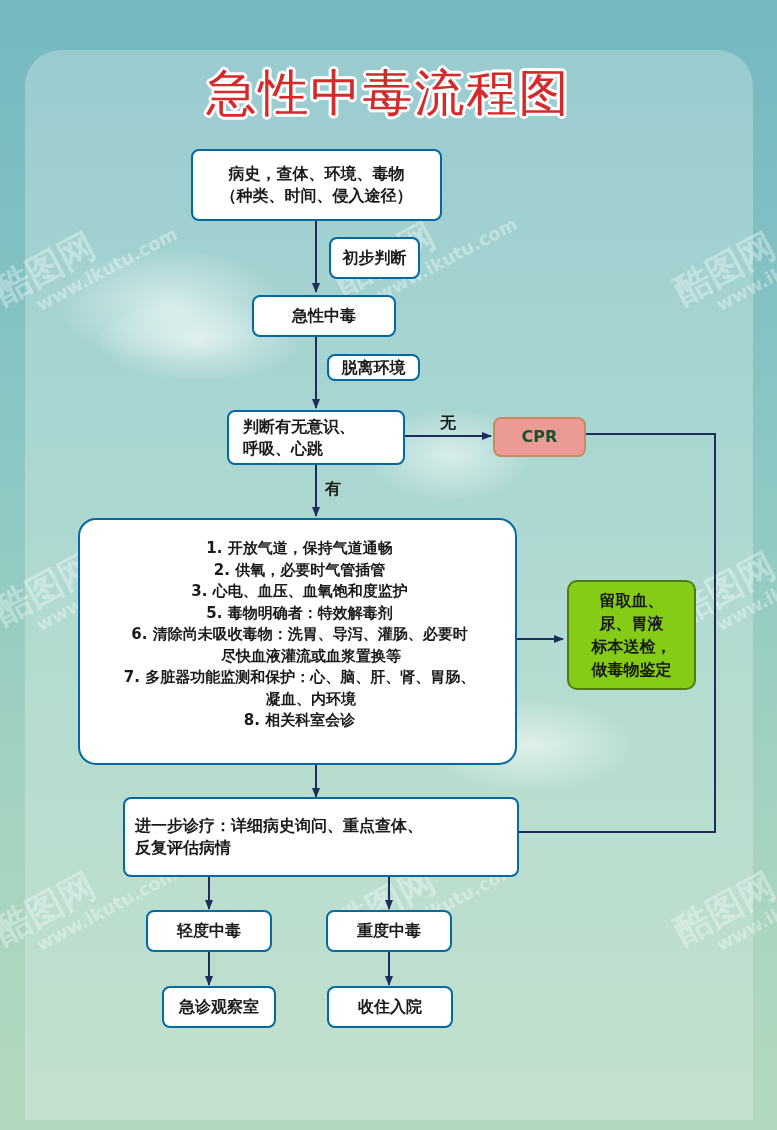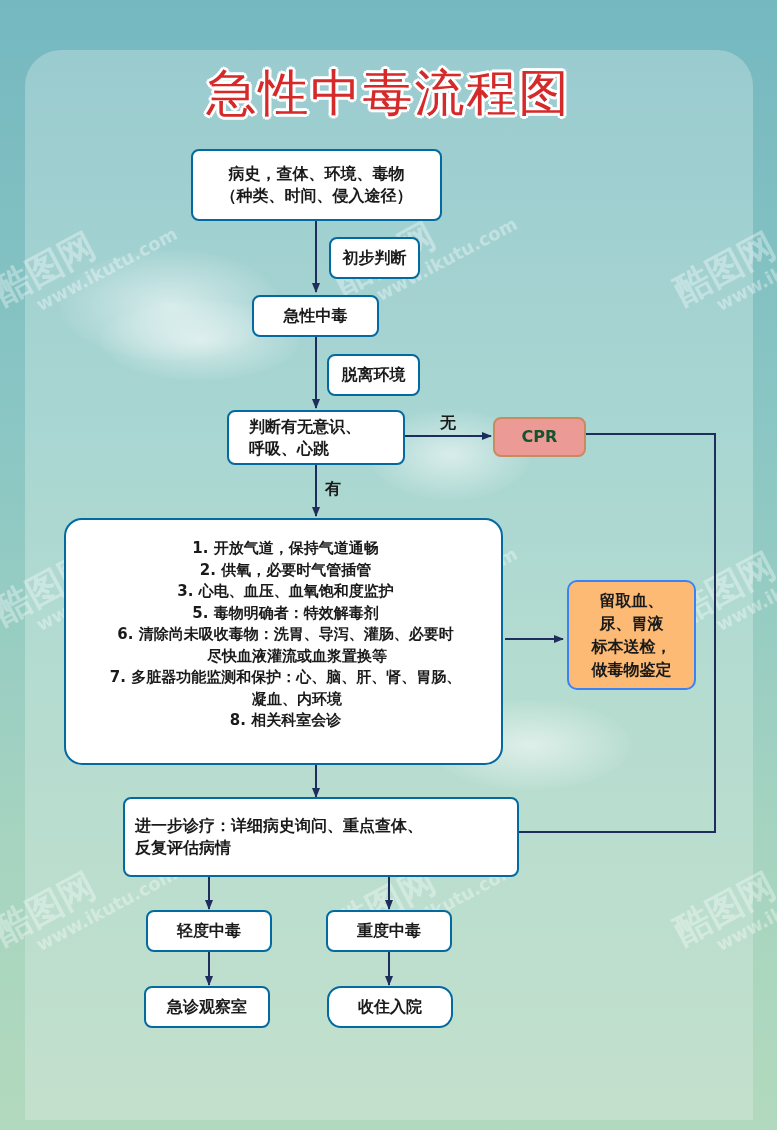--- a/index.html
+++ b/index.html
@@ -22,23 +22,23 @@
     position:absolute; left:0; top:60px; width:777px; text-align:center;
     font-size:50px; font-weight:normal; color:#d42a2a; letter-spacing:2px;
     text-shadow: 0 0 2px #fff, 2px 2px 0 #fff, -2px -2px 0 #fff, 2px -2px 0 #fff, -2px 2px 0 #fff, 0 3px 0 #fff, 3px 0 0 #fff, -3px 0 0 #fff, 0 -3px 0 #fff;
   }
   .box {
     position:absolute; background:#fff; border:2px solid #0369a1; border-radius:8px;
     box-sizing:border-box; display:flex; align-items:center; justify-content:center;
     font-size:16px; line-height:22px; font-weight:bold; text-align:center; color:#1a1a1a;
   }
   .box.left { justify-content:flex-start; text-align:left; }
-  .box.big { border-radius:18px; align-items:flex-start; padding:18px 0 0 4px; font-size:15px; line-height:21.5px; }
+  .box.big { border-radius:18px; align-items:flex-start; padding:18px 0 0 4px; font-size:15px; line-height:21.5px;margin-left:14px; }
   .box.cpr { background:#ec9a96; border:2px solid #c98a5e; color:#14532d; font-size:16px; }
-  .box.yellow { background:#fdba74; border:2px solid #3b82f6; border-radius:10px; font-size:16px; line-height:23px; }
+  .box.yellow { background:#84cc16; border:2px solid #4d7c0f; border-radius:10px; font-size:16px; line-height:23px; }
   .big-line { display:block; white-space:nowrap; }
   .big-line.indent { padding-left:23px; }
   .label { position:absolute; font-size:16px; font-weight:bold; color:#1a1a1a; }
   svg.lines { position:absolute; left:0; top:0; }
   .watermark {
     position:absolute; color:rgba(255,255,255,0.35); font-size:36px; font-weight:bold;
     transform:rotate(-28deg); white-space:nowrap; pointer-events:none;
   }
   .watermark small { display:block; font-size:18px; margin-left:30px; margin-top:-6px; }
 </style>
@@ -89,29 +89,29 @@
   <div>
     <span class="big-line">病史，查体、环境、毒物</span>
     <span class="big-line">（种类、时间、侵入途径）</span>
   </div>
 </div>
 
 <div class="box" style="left:329px;top:237px;width:91px;height:42px;">
   <span>初步判断</span>
 </div>
 
-<div class="box" style="left:252px;top:295px;width:127px;height:42px;">
+<div class="box" style="left:252px;top:295px;width:144px;height:42px;">
   <span>急性中毒</span>
 </div>
 
-<div class="box" style="left:327px;top:354px;width:93px;height:42px;">
+<div class="box" style="left:327px;top:354px;width:93px;height:27px;">
   <span>脱离环境</span>
 </div>
 
-<div class="box left" style="left:227px;top:410px;width:178px;height:55px;padding-left:20px;">
+<div class="box left" style="left:227px;top:410px;width:178px;height:55px;padding-left:14px;">
   <div>
     <span class="big-line">判断有无意识、</span>
     <span class="big-line">呼吸、心跳</span>
   </div>
 </div>
 
 <div class="label" style="left:440px;top:413px;">无</div>
 <div class="label" style="left:325px;top:479px;">有</div>
 
 <div class="box cpr" style="left:493px;top:417px;width:93px;height:40px;">
@@ -149,19 +149,19 @@
 </div>
 
 <div class="box" style="left:146px;top:910px;width:126px;height:42px;">
   <span>轻度中毒</span>
 </div>
 
 <div class="box" style="left:326px;top:910px;width:126px;height:42px;">
   <span>重度中毒</span>
 </div>
 
-<div class="box" style="left:144px;top:986px;width:126px;height:42px;">
+<div class="box" style="left:162px;top:986px;width:114px;height:42px;">
   <span>急诊观察室</span>
 </div>
 
-<div class="box" style="left:327px;top:986px;width:126px;height:42px;border-radius:14px;">
+<div class="box" style="left:327px;top:986px;width:126px;height:42px;">
   <span>收住入院</span>
 </div>
 
 </body></html>

